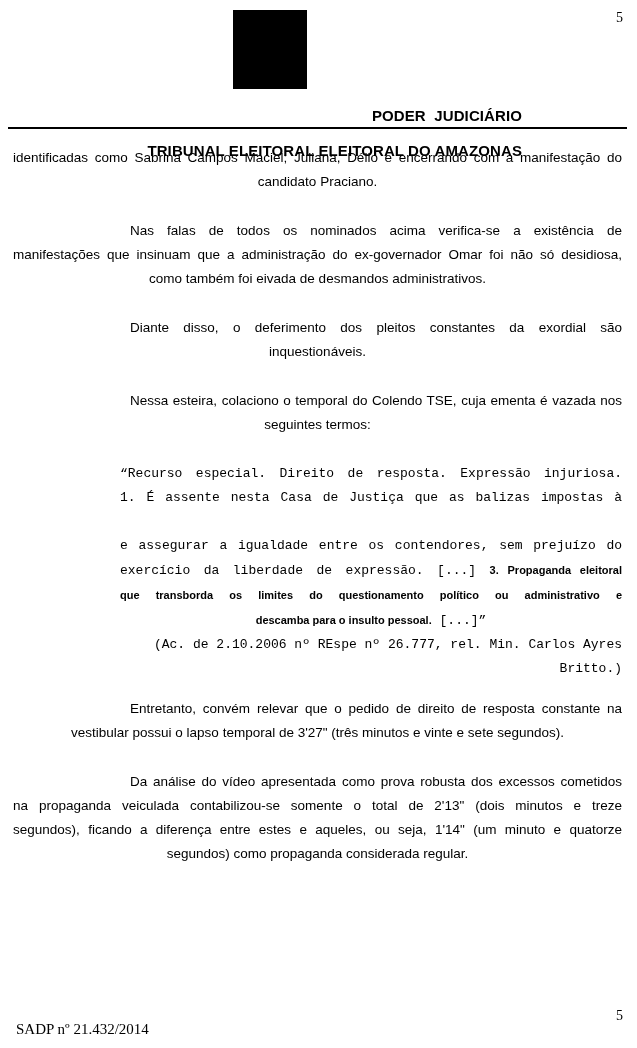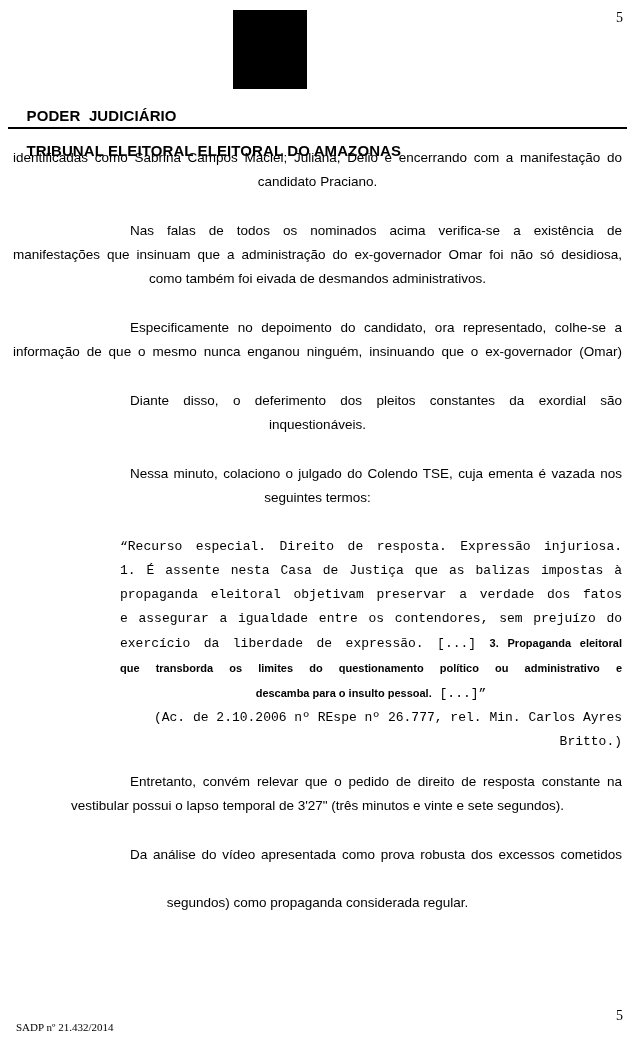--- a/index.html
+++ b/index.html
@@ -19,27 +19,26 @@
     font-size: 14px;
   }
   #redaction-box {
     position: absolute; left: 233px; top: 10px;
     width: 74px; height: 79px;
     background: #000000;
   }
   #header-title {
     position: absolute; top: 89px; left: 0;
     width: 522px;
-    text-align: left;
+    text-align: right;
     font-weight: bold;
     font-size: 15px;
     line-height: 17.5px;
     white-space: pre;
     letter-spacing: 0.1px;
-    margin-left: 18px;
   }
   #header-rule {
     position: absolute; top: 127px; left: 8px;
     width: 619px; height: 2px;
     background: #000000;
   }
 
   
   #document-body {
     position: absolute; left: 13px; top: 146px;
@@ -68,21 +67,21 @@
 
   
   #page-number-bottom {
     position: absolute; top: 1008px; right: 14px;
     font-family: "Liberation Serif", serif;
     font-size: 14px;
   }
   #footer-reference {
     position: absolute; left: 16px; top: 1021px;
     font-family: "Liberation Serif", serif;
-    font-size: 11px;
+    font-size: 15px;
   }
 </style>
 </head>
 <body>
 
 <div id="page-number-top">5</div>
 <div id="redaction-box"></div>
 <div id="header-title">
   <span>PODER  JUDICIÁRIO</span><br>
   <span>TRIBUNAL ELEITORAL ELEITORAL DO AMAZONAS</span>
@@ -100,45 +99,41 @@
 
   <div class="para indent">
     <div class="jlines">
       <span>Nas falas de todos os nominados acima verifica-se a existência de</span><br>
       <span>manifestações que insinuam que a administração do ex-governador Omar foi não só desidiosa,</span>
     </div>
     <div class="lastline">como também foi eivada de desmandos administrativos.</div>
   </div>
 
   <div class="para indent">
-    <div class="jlines">
-      <span>Especificamente no depoimento do candidato, ora representado, colhe-se a</span><br>
-      <span>informação de que o mesmo nunca enganou ninguém, insinuando que o ex-governador (Omar)</span>
-    </div>
   </div>
 
   <div class="para indent">
     <div class="jlines">
       <span>Diante disso, o deferimento dos pleitos constantes da exordial são</span>
     </div>
     <div class="lastline">inquestionáveis.</div>
   </div>
 
   <div class="para indent">
     <div class="jlines">
-      <span>Nessa minuto, colaciono o julgado do Colendo TSE, cuja ementa é vazada nos</span>
+      <span>Nessa esteira, colaciono o temporal do Colendo TSE, cuja ementa é vazada nos</span>
     </div>
     <div class="lastline">seguintes termos:</div>
   </div>
 
   <div class="quote">
     <div class="jlines">
       <span>“Recurso especial. Direito de resposta. Expressão injuriosa.</span><br>
       <span>1. É assente nesta Casa de Justiça que as balizas impostas à</span><br>
-      <span>propaganda eleitoral objetivam preservar a verdade dos fatos</span><br>
+      <br>
       <span>e assegurar a igualdade entre os contendores, sem prejuízo do</span><br>
       <span>exercício da liberdade de expressão. [...]</span> <span class="qbold">3. Propaganda eleitoral</span><br>
       <span class="qbold">que transborda os limites do questionamento político ou administrativo e</span>
     </div>
     <div class="lastline">
       <span class="qbold">descamba para o insulto pessoal.</span> <span>[...]”</span>
     </div>
     <div class="citation">
       <span>(Ac. de 2.10.2006 nº REspe nº 26.777, rel. Min. Carlos Ayres</span><br>
       <span>Britto.)</span>
@@ -148,21 +143,22 @@
   <div class="para indent">
     <div class="jlines">
       <span>Entretanto, convém relevar que o pedido de direito de resposta constante na</span>
     </div>
     <div class="lastline">vestibular possui o lapso temporal de 3'27" (três minutos e vinte e sete segundos).</div>
   </div>
 
   <div class="para indent">
     <div class="jlines">
       <span>Da análise do vídeo apresentada como prova robusta dos excessos cometidos</span><br>
-      <br>
+      <span>na propaganda veiculada contabilizou-se somente o total de 2'13" (dois minutos e treze</span><br>
+      <span>segundos), ficando a diferença entre estes e aqueles, ou seja, 1'14" (um minuto e quatorze</span>
     </div>
     <div class="lastline">segundos) como propaganda considerada regular.</div>
   </div>
 
 </div>
 
 <div id="page-number-bottom">5</div>
 <div id="footer-reference">SADP nº 21.432/2014</div>
 
 </body></html>

